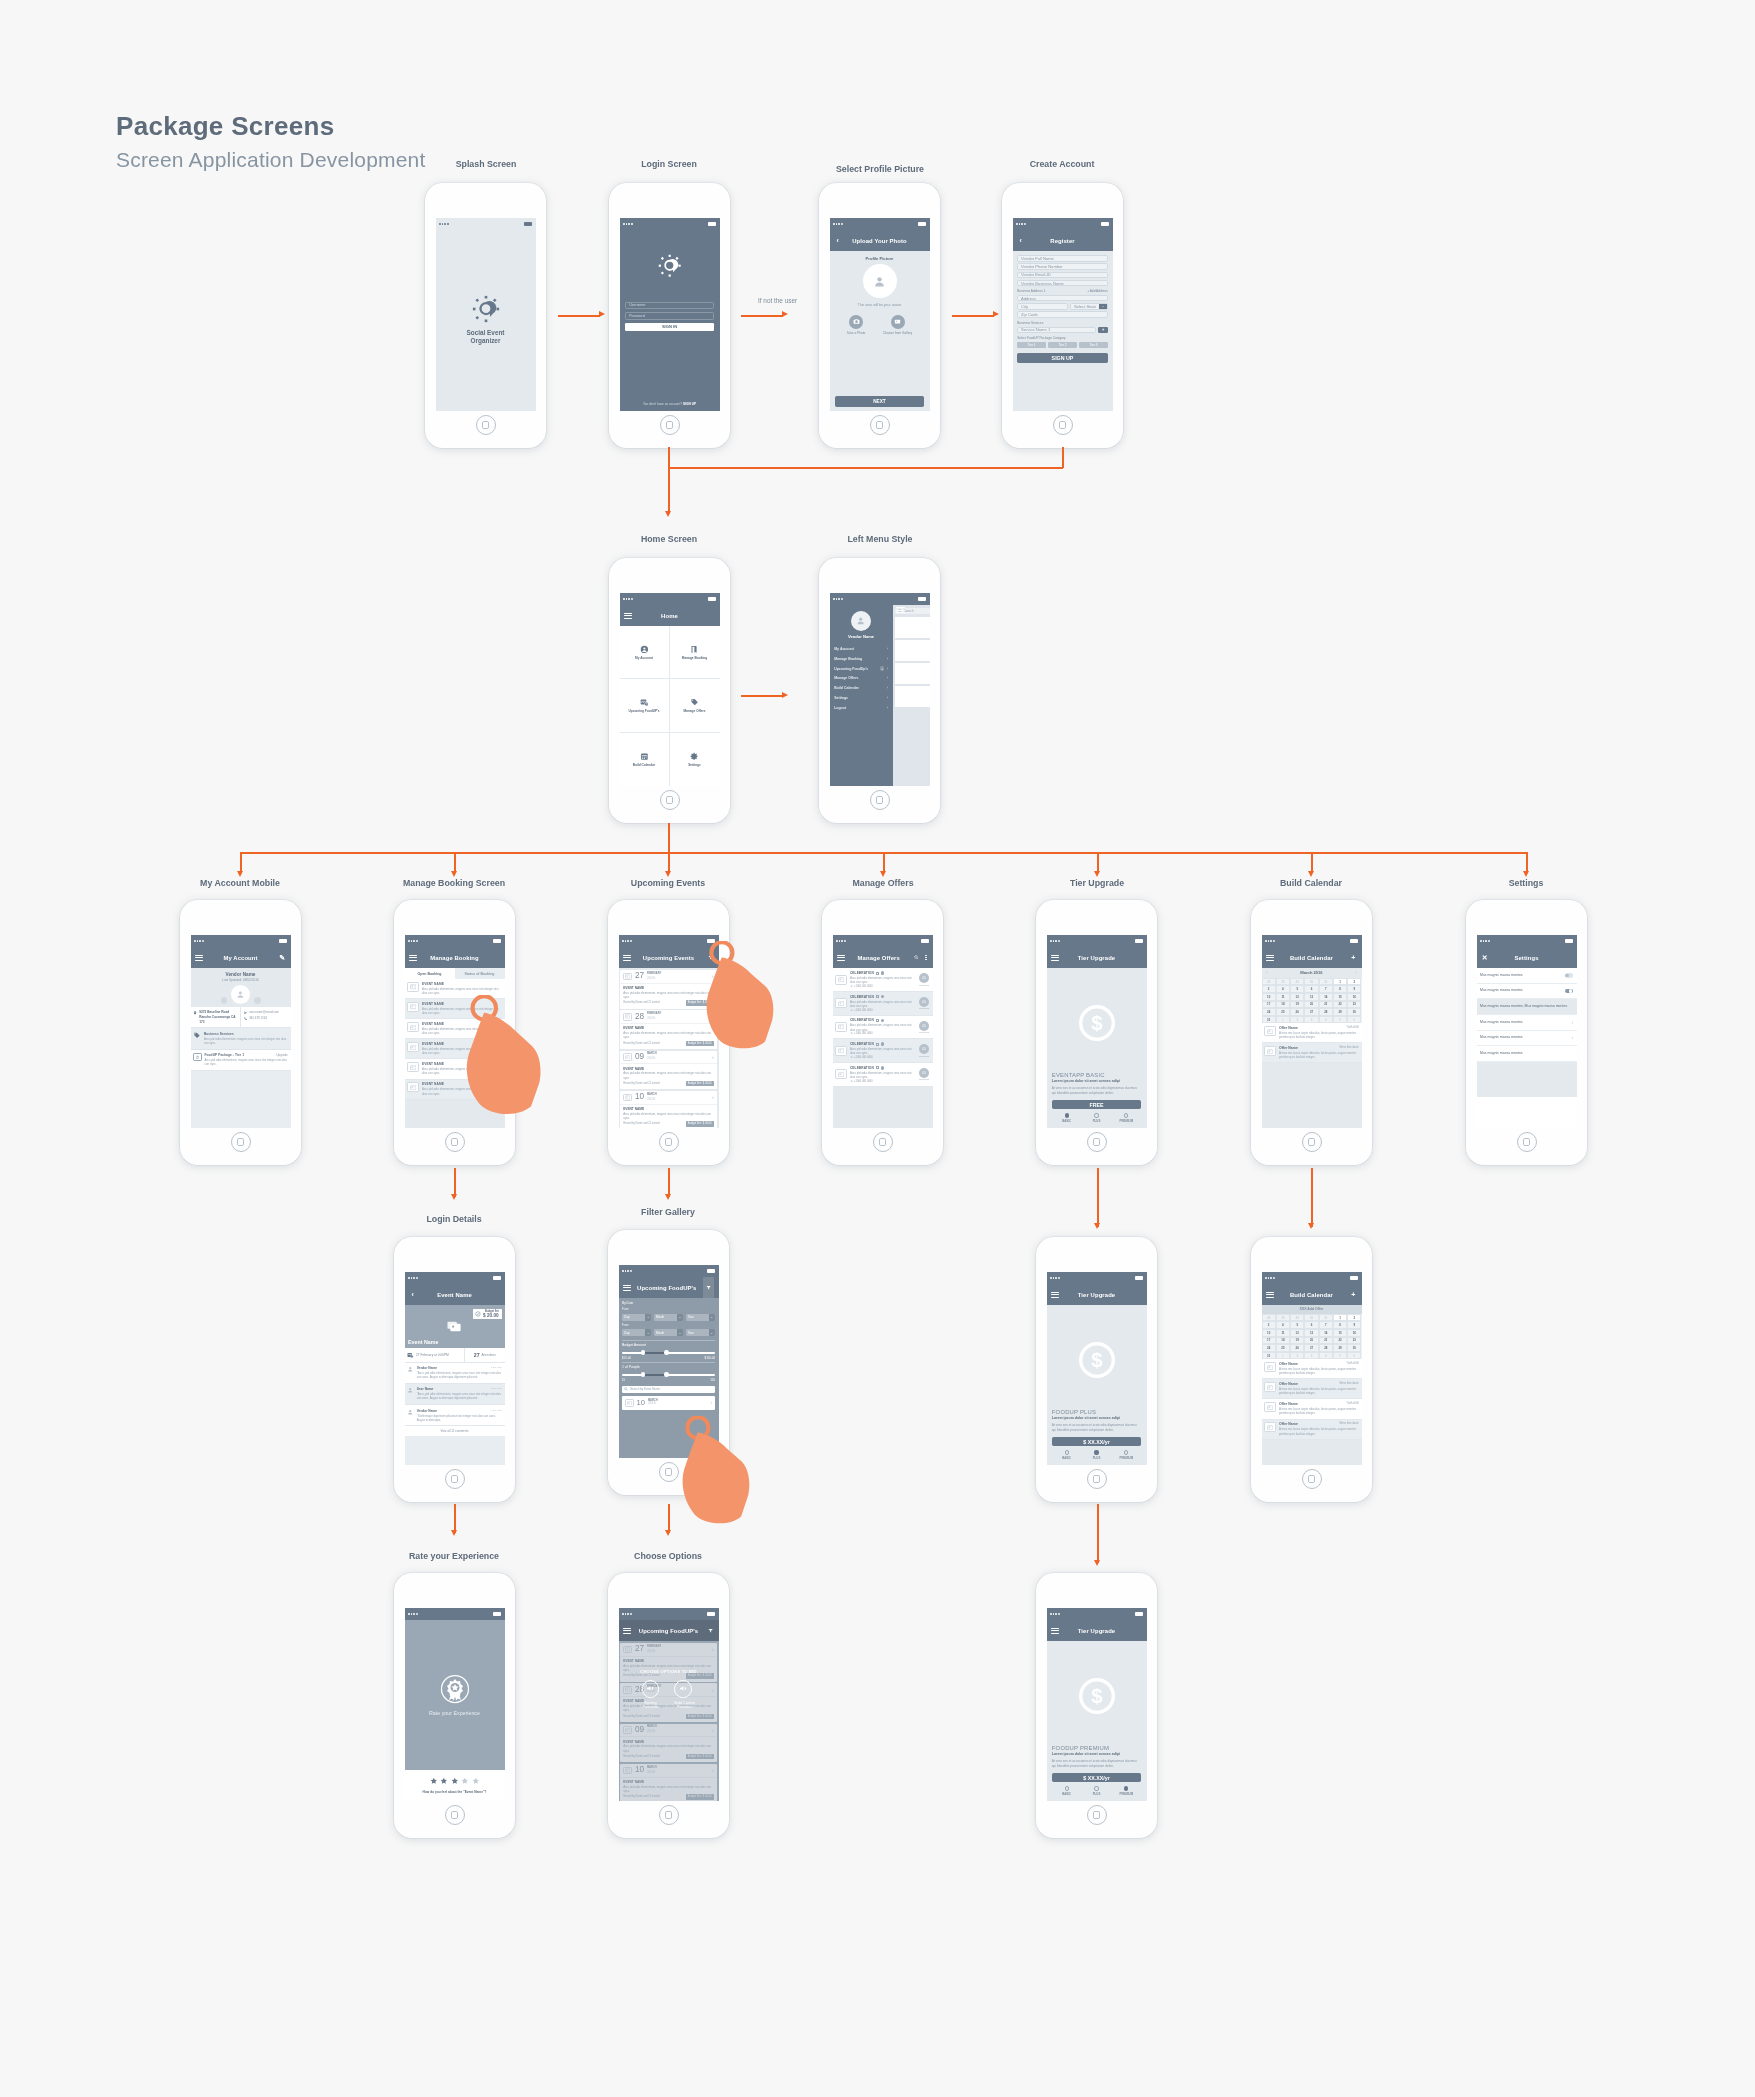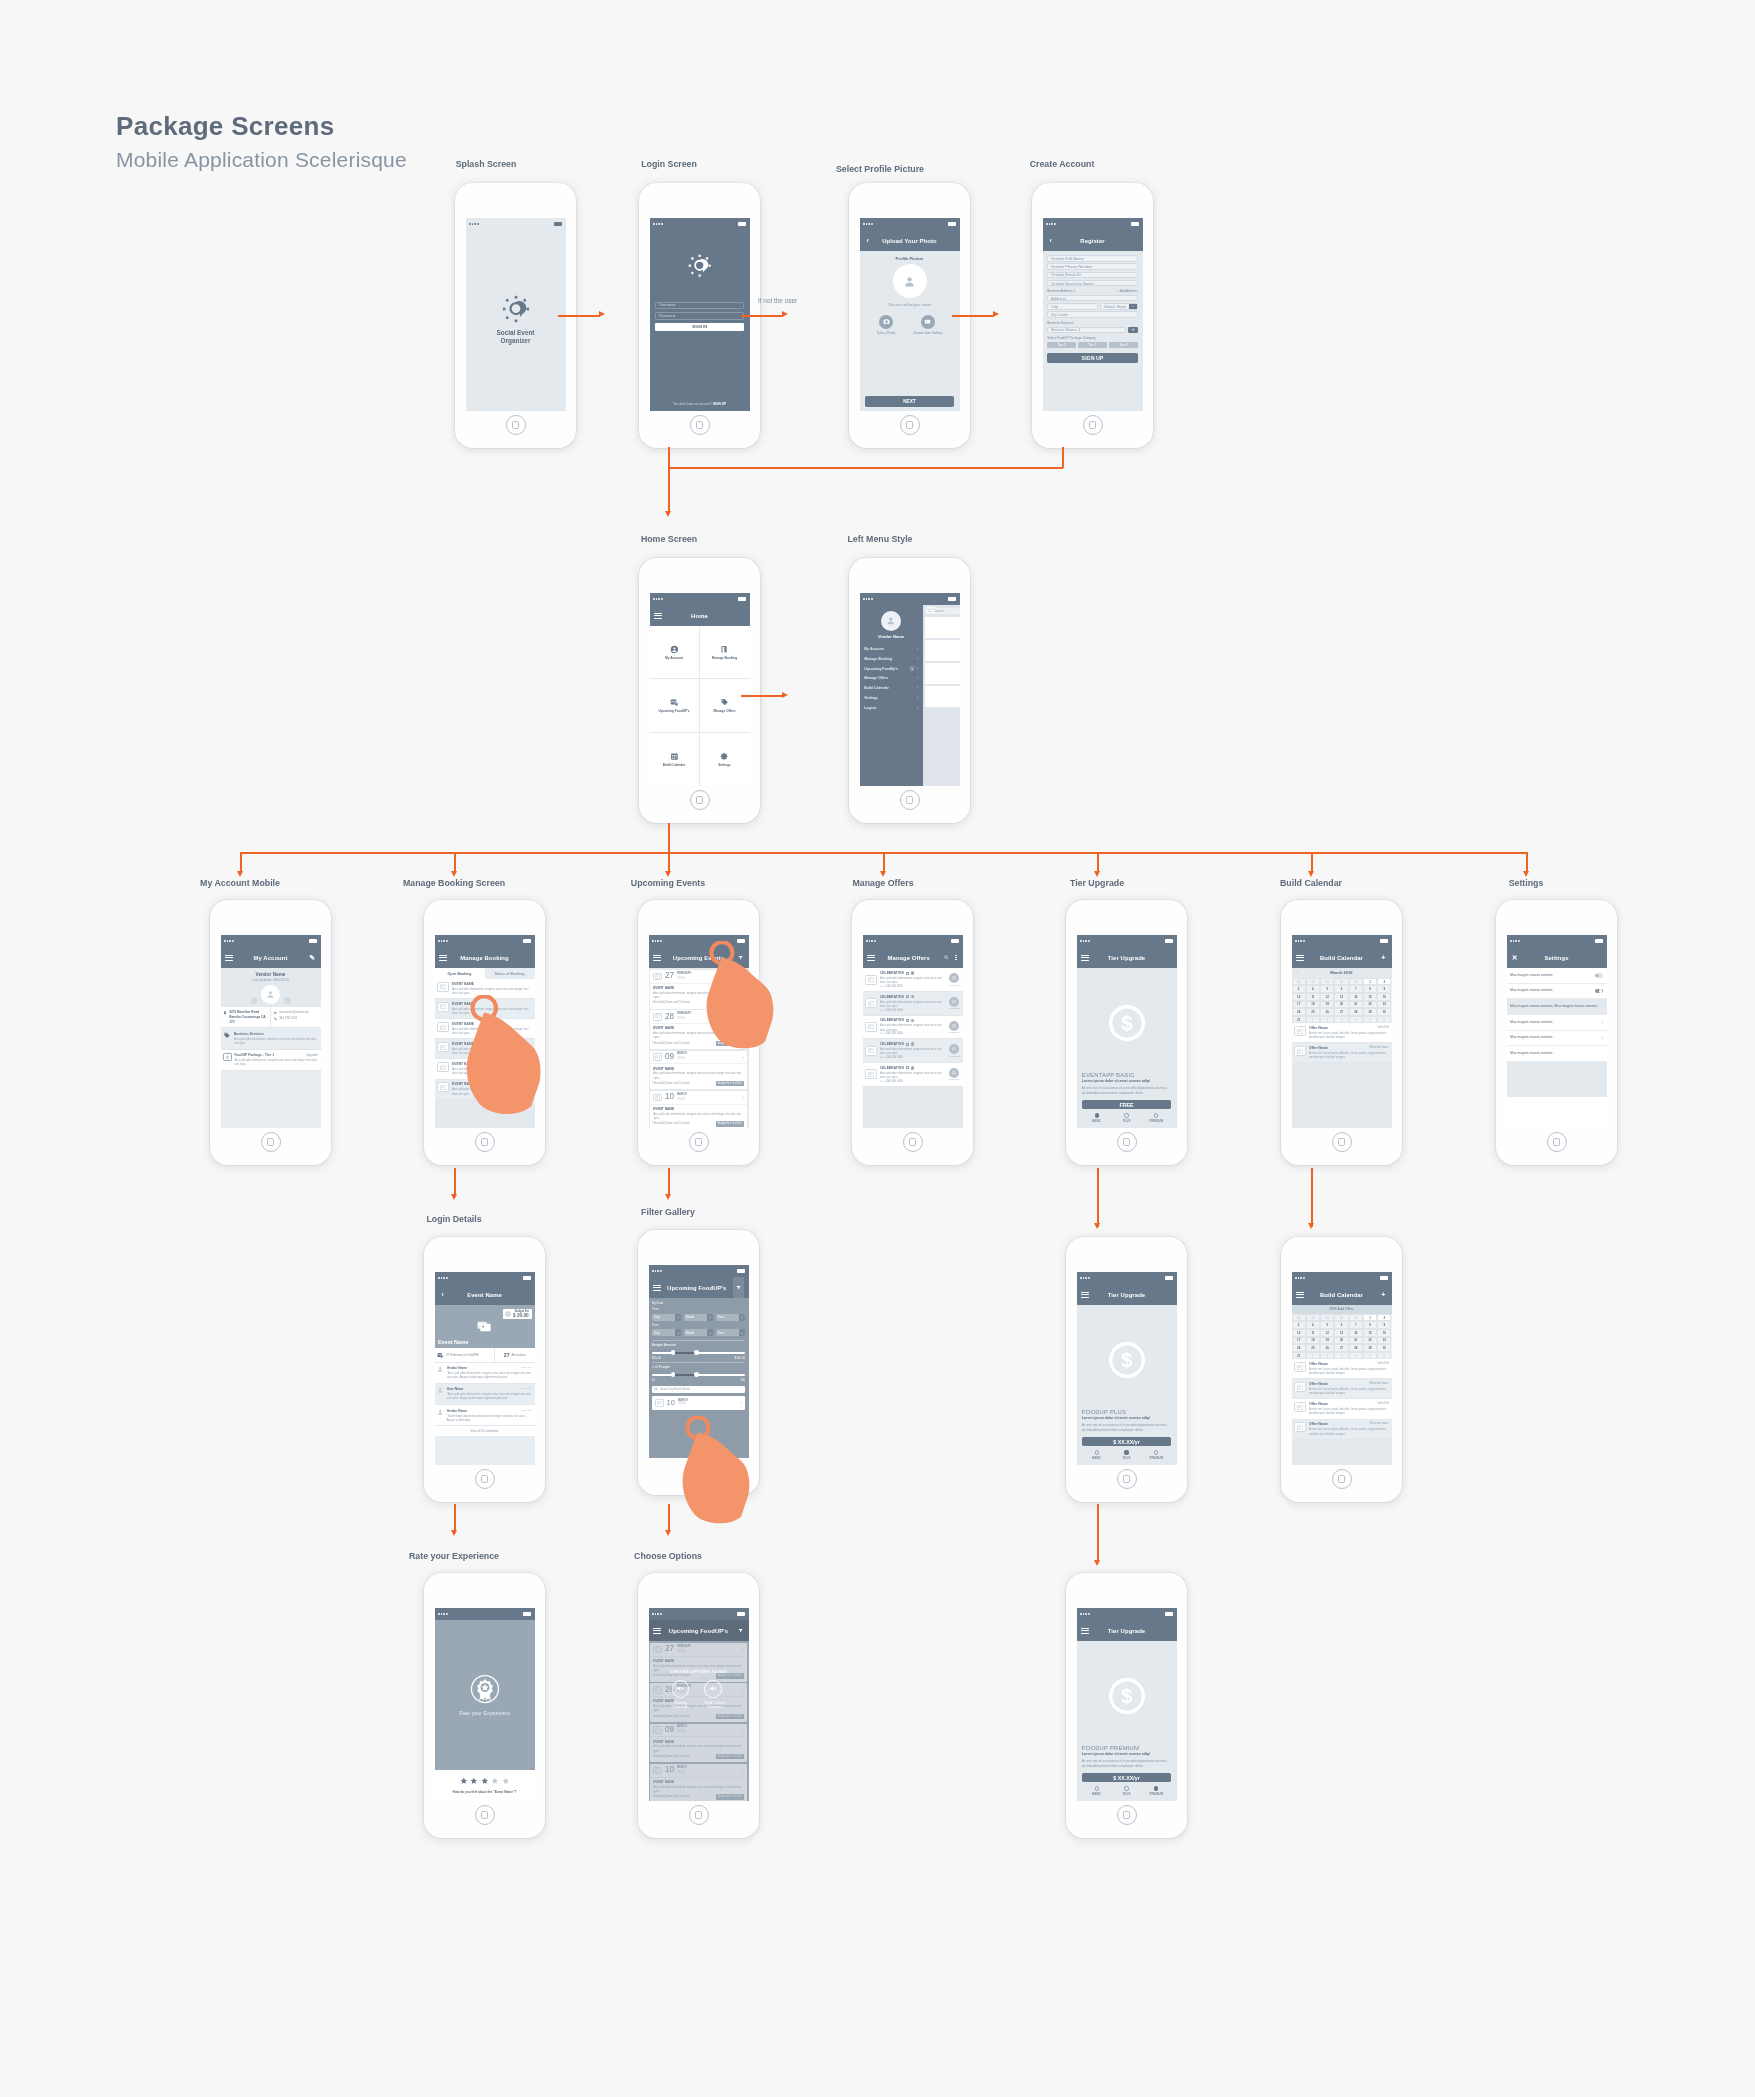--- a/index.html
+++ b/index.html
@@ -10,21 +10,21 @@
     overflow: hidden;
   }
   #stage { position: relative; width: 1756px; height: 2097px; }
 
   
   .hdr { position: absolute; left: 116px; top: 111px; }
   .hdr h1 { font-size: 26px; font-weight: 700; color: #5d6b7a; letter-spacing: 0.3px; }
   .hdr h2 { font-size: 21px; font-weight: 300; color: #8795a3; margin-top: 5.9px; letter-spacing: 0.2px; }
 
   
-  .phone { position: absolute; margin-left: 30px; }
+  .phone { position: absolute; }
   .phone .body {
     position: absolute; inset: 0;
     background: #fefefe;
     border-radius: 17.6px;
     box-shadow: 0 1.8px 8.2px rgba(110,125,140,.22), 0 0 0 0.6px rgba(190,200,210,.45);
   }
   .phone .spk {
     position: absolute; left: 50%; transform: translateX(-50%);
     display: flex; align-items: center; gap: 4.1px;
   }
@@ -95,21 +95,21 @@
   
   .hand { position:absolute; pointer-events:none; }
 </style>
 </head>
 <body>
 
 <div id="stage">
 
   <div class="hdr">
     <h1>Package Screens</h1>
-    <h2>Mobile Application Scelerisque</h2>
+    <h2>Screen Application Development</h2>
   </div>
 
   <div class="cap" style="left:486px; top:159px;">Splash Screen</div>
   <div class="phone" id="ph-splash" style="left:425px; top:183px; width:121px; height:265px;">
     <div class="body"></div>
     <div class="spk" style="top:19px;"></div>
     <div class="screen" style="left:10.5px; top:35px; width:100px; height:193px; background:#e4e9ee;">
       <div class="status lt">
         <span class="dots">
             <i></i>

